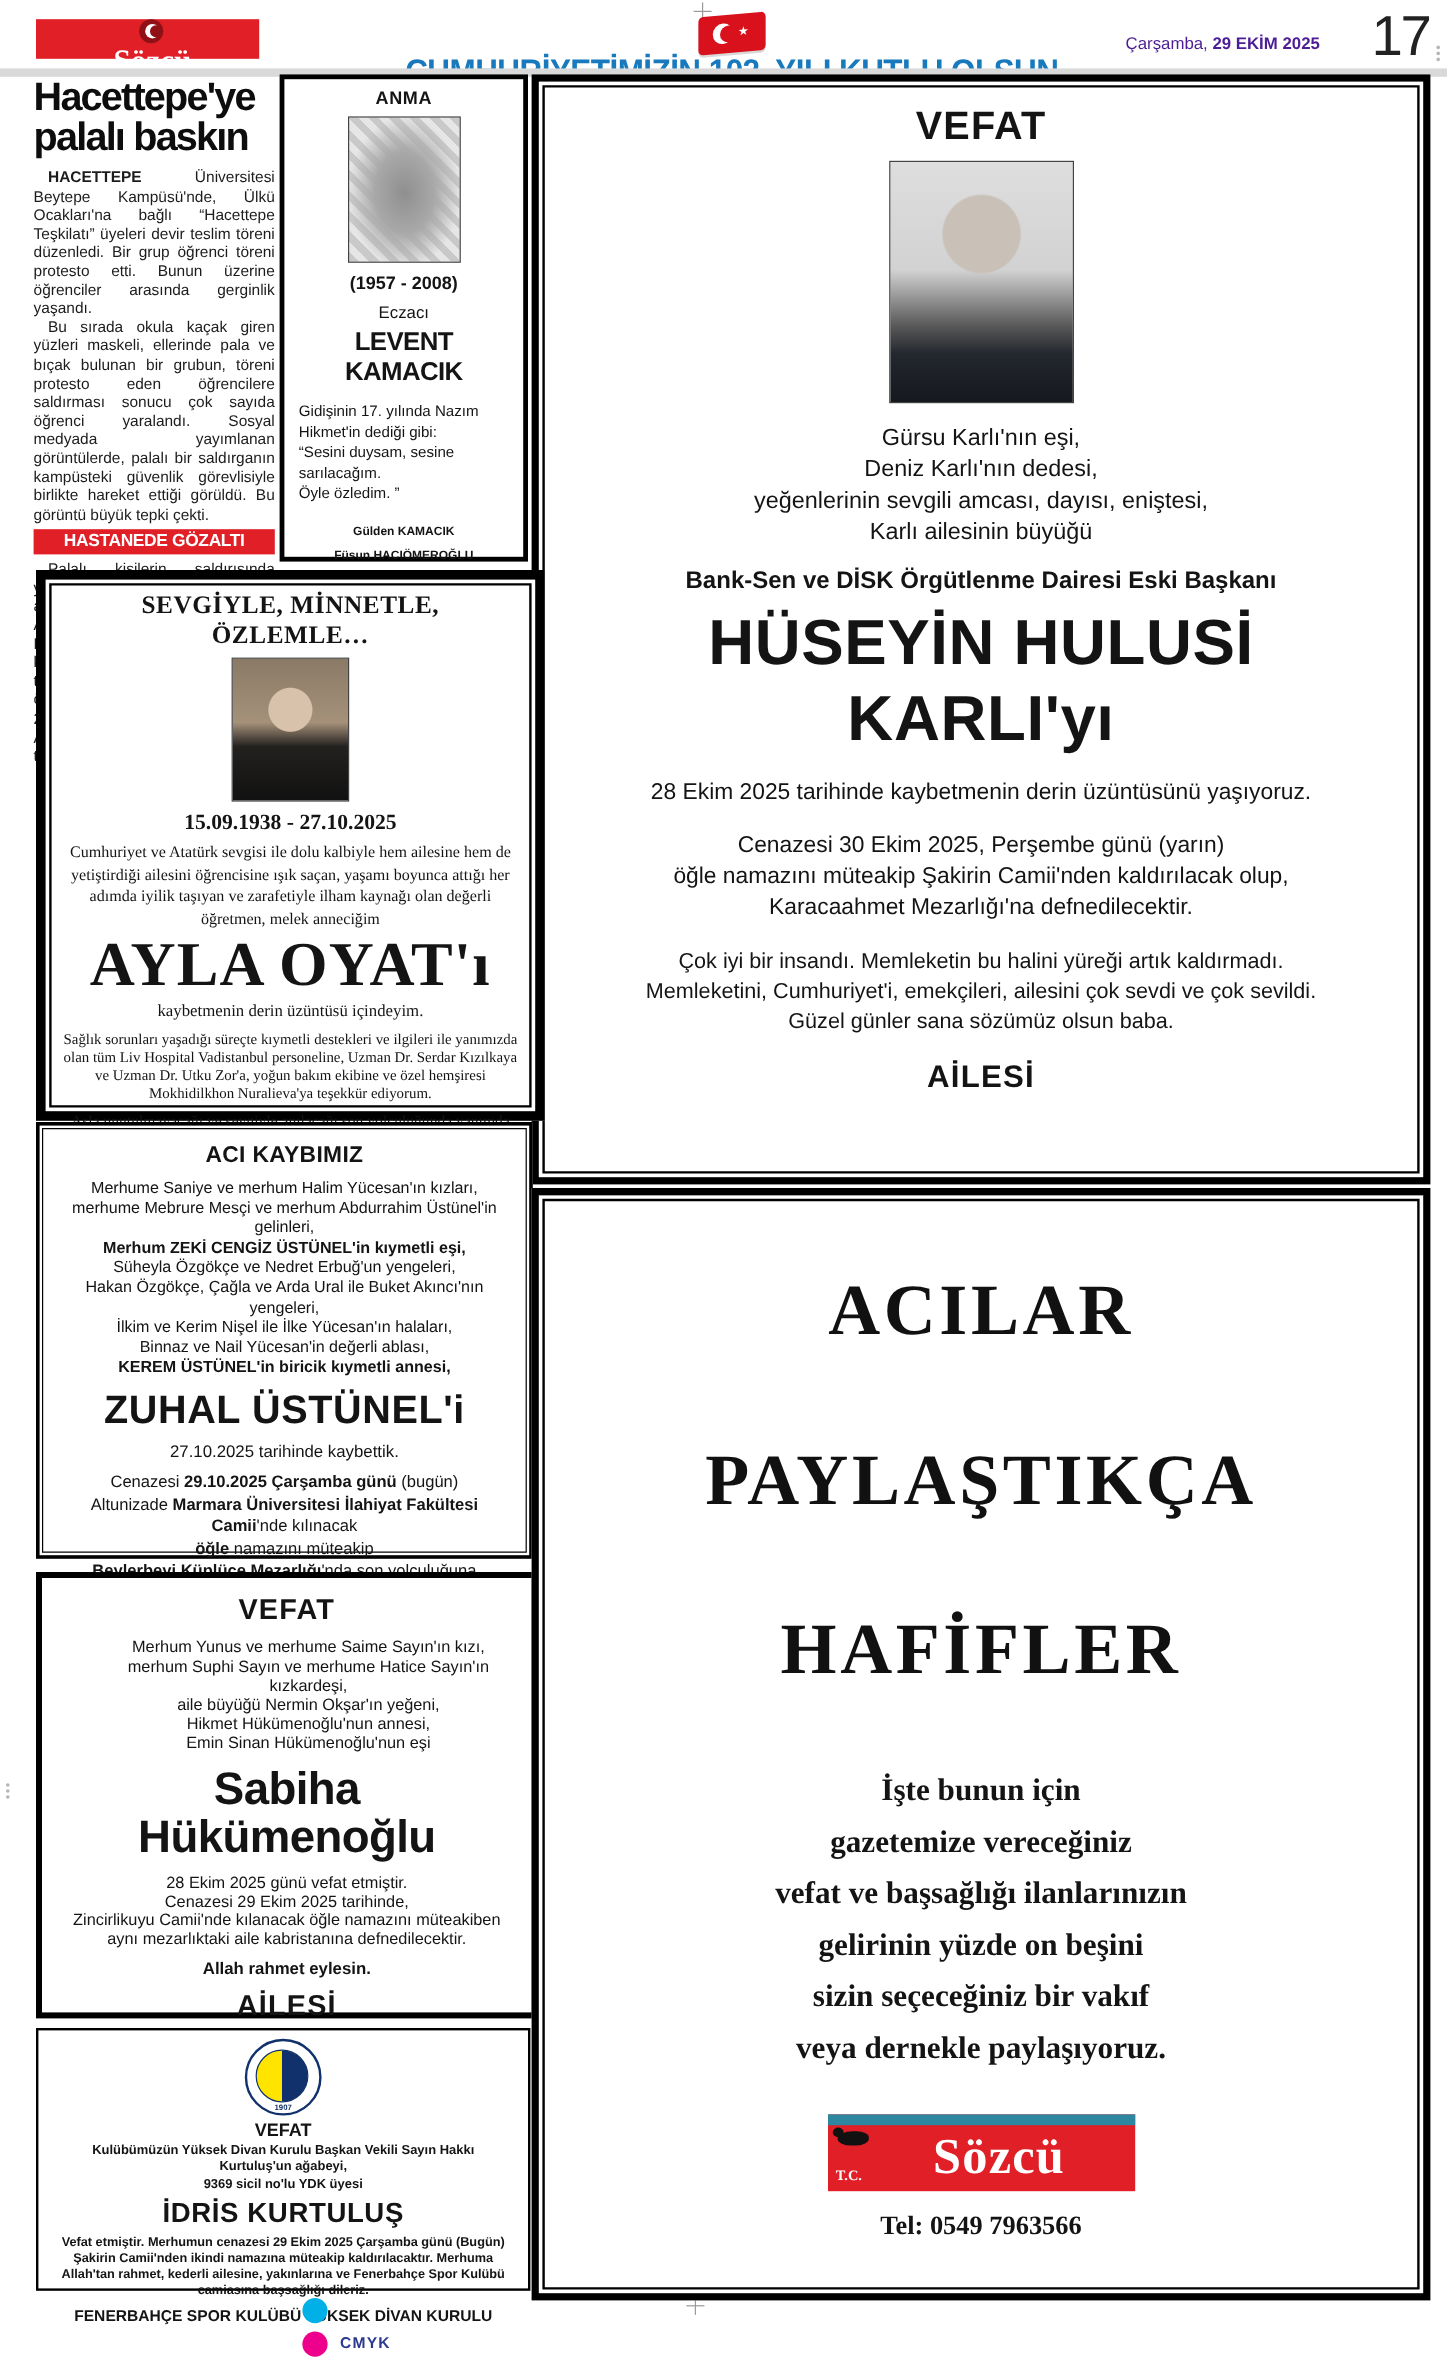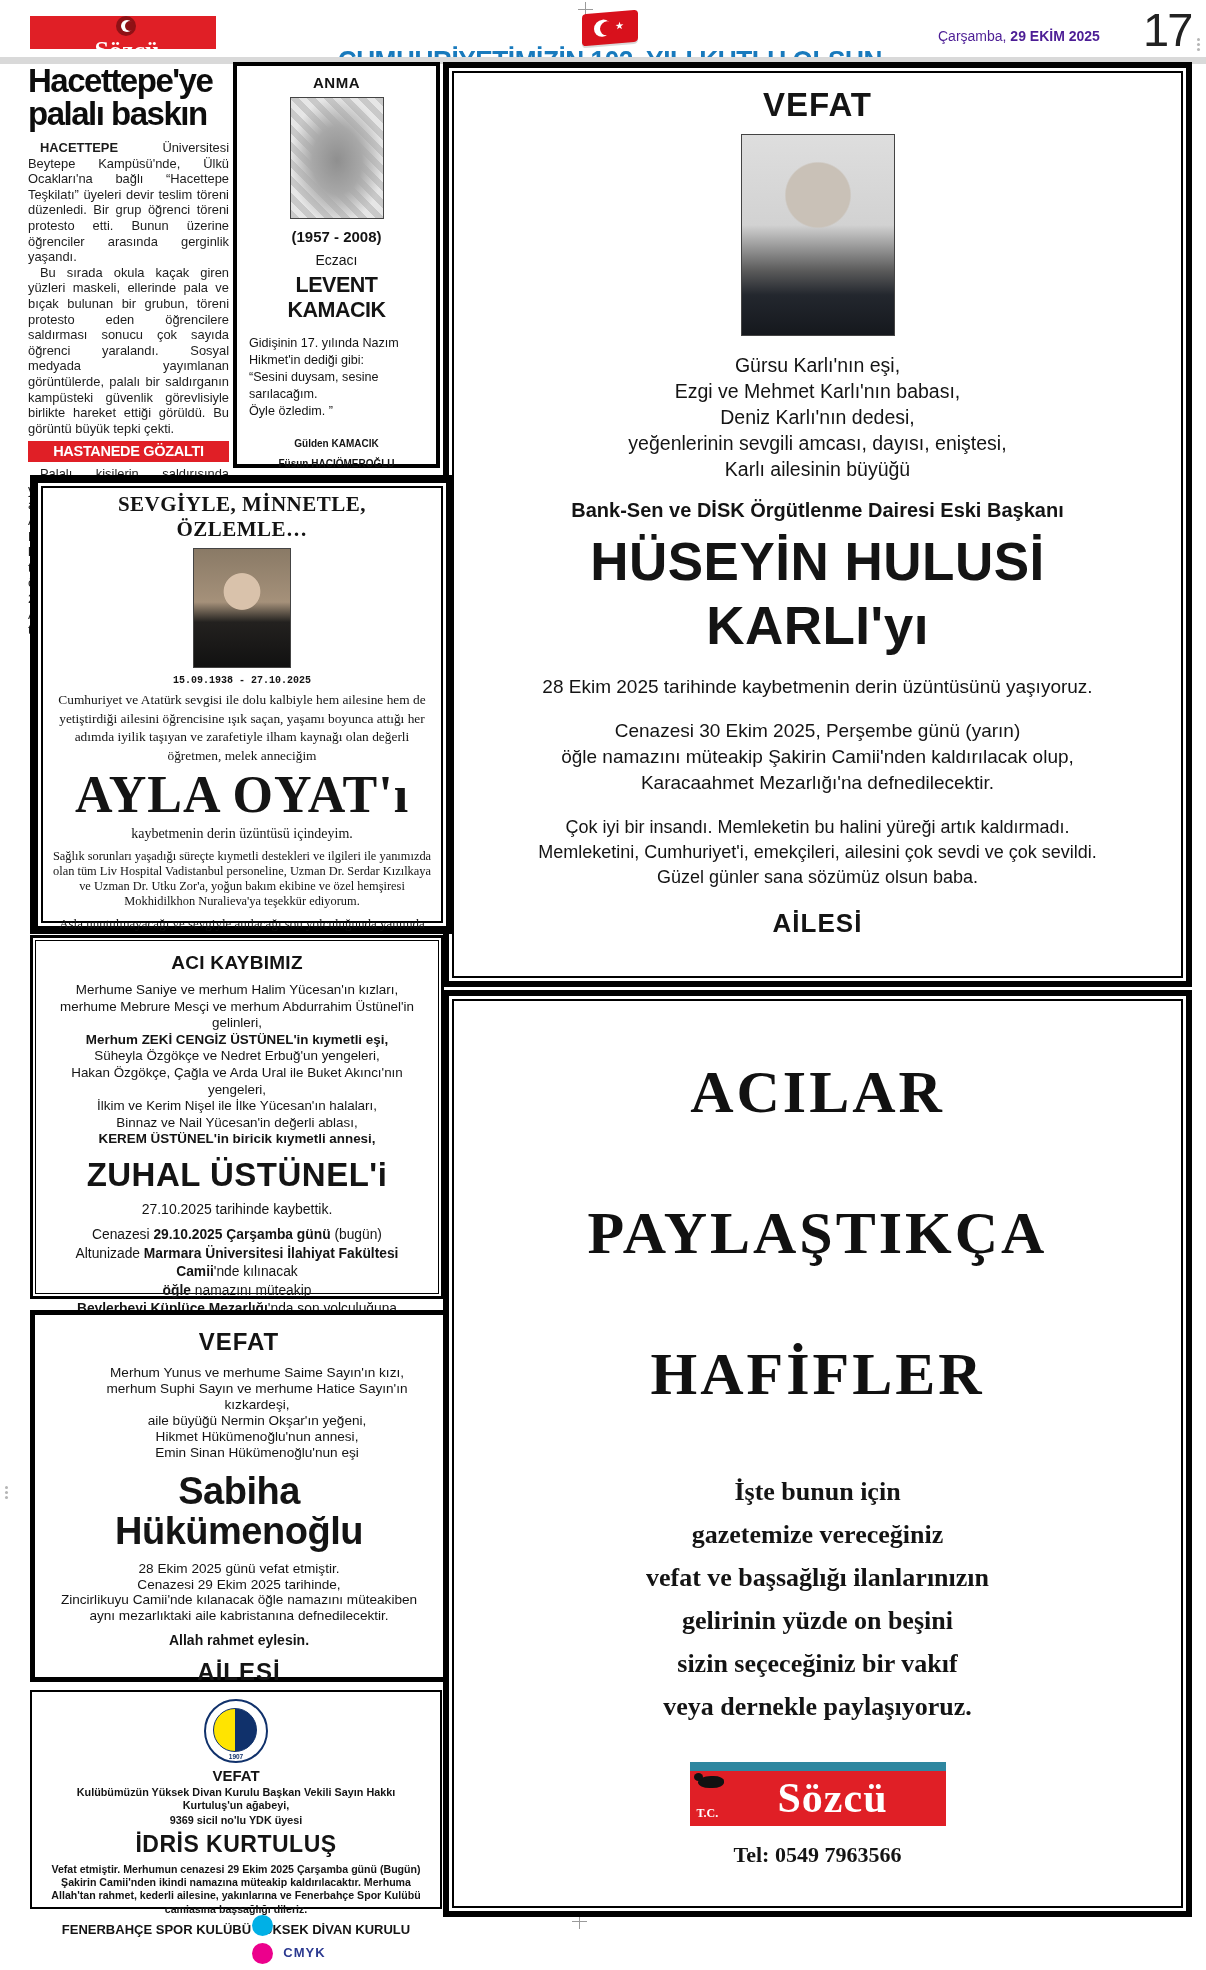--- a/index.html
+++ b/index.html
@@ -79,21 +79,21 @@
   .anma-title{font-weight:bold;font-size:15px;letter-spacing:0.5px;}
   .anma-years{font-weight:bold;font-size:15px;margin-top:9px;}
   .anma-prof{font-size:14px;margin-top:7px;}
   .anma-name{font-weight:bold;font-size:21.5px;letter-spacing:-0.5px;margin-top:5px;}
   .anma-msg{font-size:12.6px;line-height:17px;text-align:left;margin-top:12px;padding:0 2px;}
   .anma-sign{font-weight:bold;font-size:10px;line-height:20px;margin-top:14px;}
 
   
   .ayla-in{padding:9px 14px 0 14px;text-align:center;font-family:"Liberation Serif",serif;}
   .ayla-title{font-weight:bold;font-size:21px;letter-spacing:0.5px;}
-  .ayla-dates{font-family:Liberation Mono, monospace;font-weight:bold;font-size:10px;margin-top:7px;}
+  .ayla-dates{font-family:Liberation Serif, serif;font-weight:bold;font-size:18px;margin-top:7px;}
   .ayla-intro{font-size:13.4px;line-height:18.5px;margin-top:5px;}
   .ayla-name{font-weight:bold;font-size:52px;letter-spacing:1px;line-height:56px;margin-top:2px;}
   .ayla-sub{font-size:14px;margin-top:3px;}
   .ayla-p1{font-size:12.4px;line-height:15px;margin-top:7px;}
   .ayla-p2{font-size:13px;line-height:16px;margin-top:7px;}
   .ayla-p3{font-size:13px;margin-top:7px;}
   .ayla-sig{font-weight:bold;font-size:20px;margin-top:7px;letter-spacing:0.5px;}
 
   
   .aci-in{padding:14px 16px 0 16px;text-align:center;}
@@ -209,21 +209,20 @@
       </div>
     </div>
   </div>
 
   <div class="abs karli-box">
     <div class="karli-in">
       <div class="karli-title">VEFAT</div>
       <div class="photo photo-huseyin" style="margin-top:10px;"></div>
       <div class="karli-rel">
         <div>Gürsu Karlı'nın eşi,</div>
-        <div>Ezgi ve Mehmet Karlı'nın babası,</div>
         <div>Deniz Karlı'nın dedesi,</div>
         <div>yeğenlerinin sevgili amcası, dayısı, eniştesi,</div>
         <div>Karlı ailesinin büyüğü</div>
       </div>
       <div class="karli-role">Bank-Sen ve DİSK Örgütlenme Dairesi Eski Başkanı</div>
       <div class="karli-name">
         <div>HÜSEYİN HULUSİ</div>
         <div>KARLI'yı</div>
       </div>
       <div class="karli-loss">28 Ekim 2025 tarihinde kaybetmenin derin üzüntüsünü yaşıyoruz.</div>

